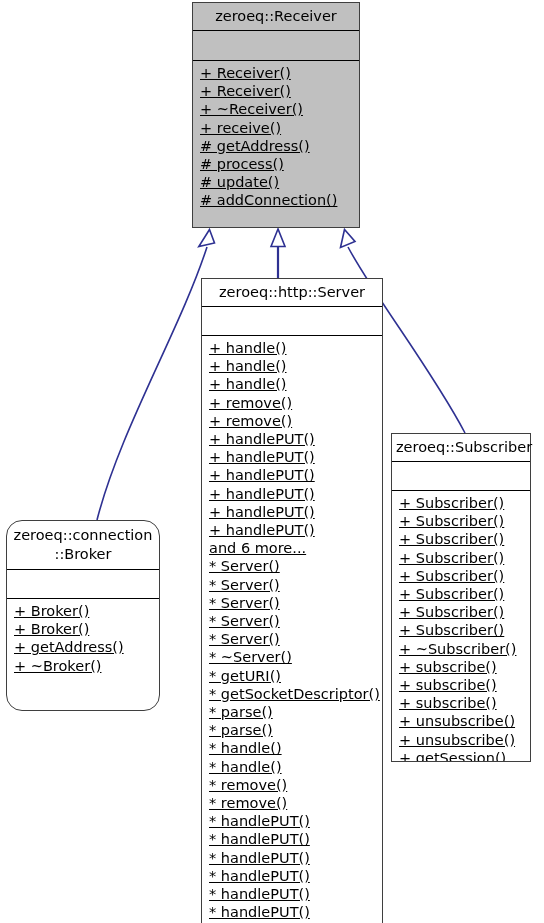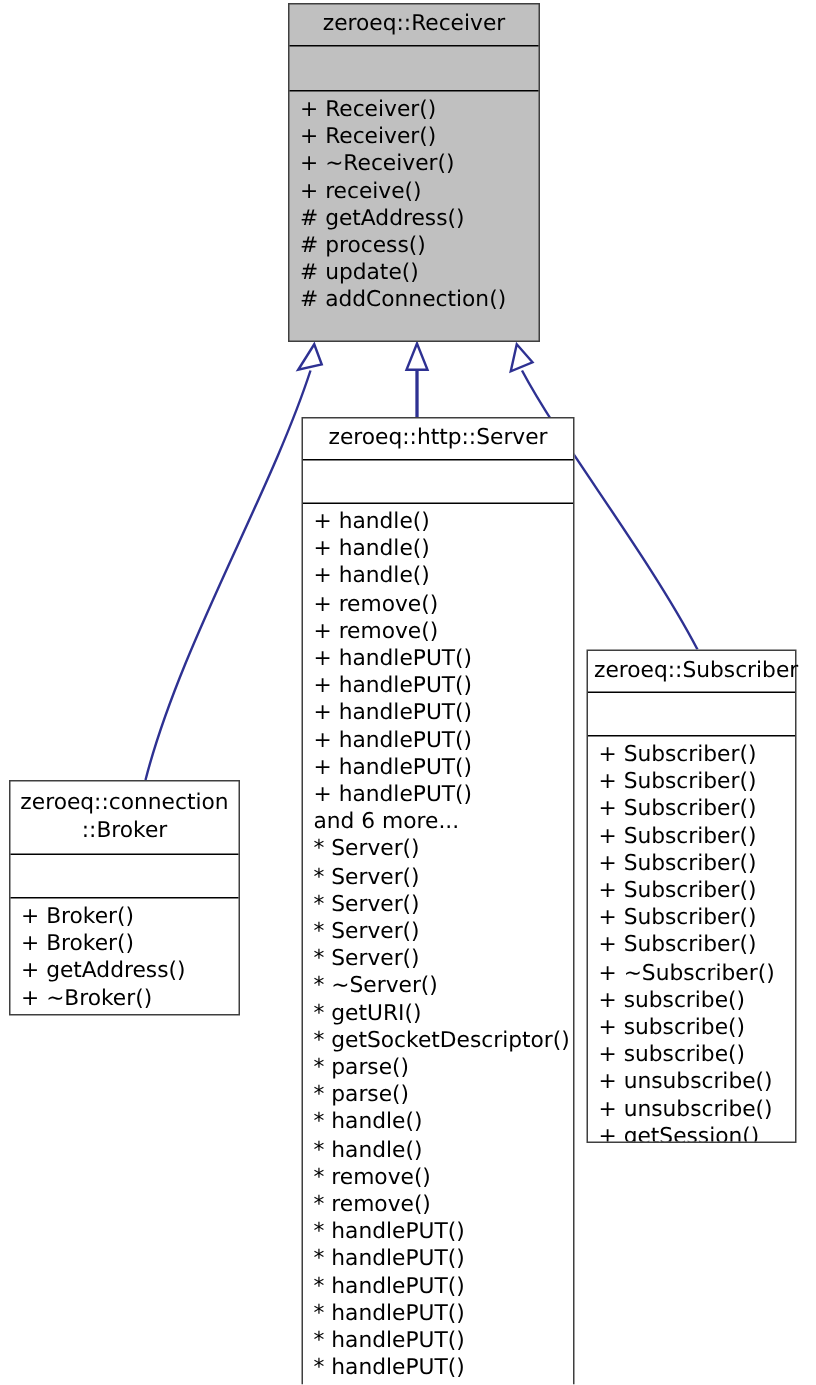--- a/index.html
+++ b/index.html
@@ -49,34 +49,35 @@
     box-sizing: border-box;
     border-bottom: 1px solid #000000;
     height: 29px;
     flex: none;
   }
   .uml-methods {
     box-sizing: border-box;
     padding: 3px 0 17px 7px;
     flex: 1 1 auto;
     overflow: hidden;
+    text-decoration: underline;
   }
   .uml-methods .m {
     font-size: 14.5px;
     color: #000000;
     line-height: 18.2px;
     white-space: pre;
   }
 
   
   #box-receiver   { left: 192px; top: 2px;   width: 168px; height: 226px; }
   #box-receiver .uml-attrs { height: 30px; }
   #box-server     { left: 201px; top: 278px; width: 182px; height: 648px; }
   #box-subscriber { left: 391px; top: 433px; width: 140px; height: 329px; }
-  #box-broker     { left: 6px;   top: 520px; width: 154px; height: 157px; }
+  #box-broker     { left: 6px;   top: 520px; width: 154px; height: 191px; border-radius: 16px; }
   #box-broker .uml-title { line-height: 19px; }
 </style>
 </head>
 <body>
 
 <div id="canvas">
 
   <svg class="edges" viewBox="0 0 544 923" width="544" height="923">
 
     <path d="M 97,520 C 120,430 180,330 207,247" fill="none" stroke="#2e3192" stroke-width="1.6"></path>

